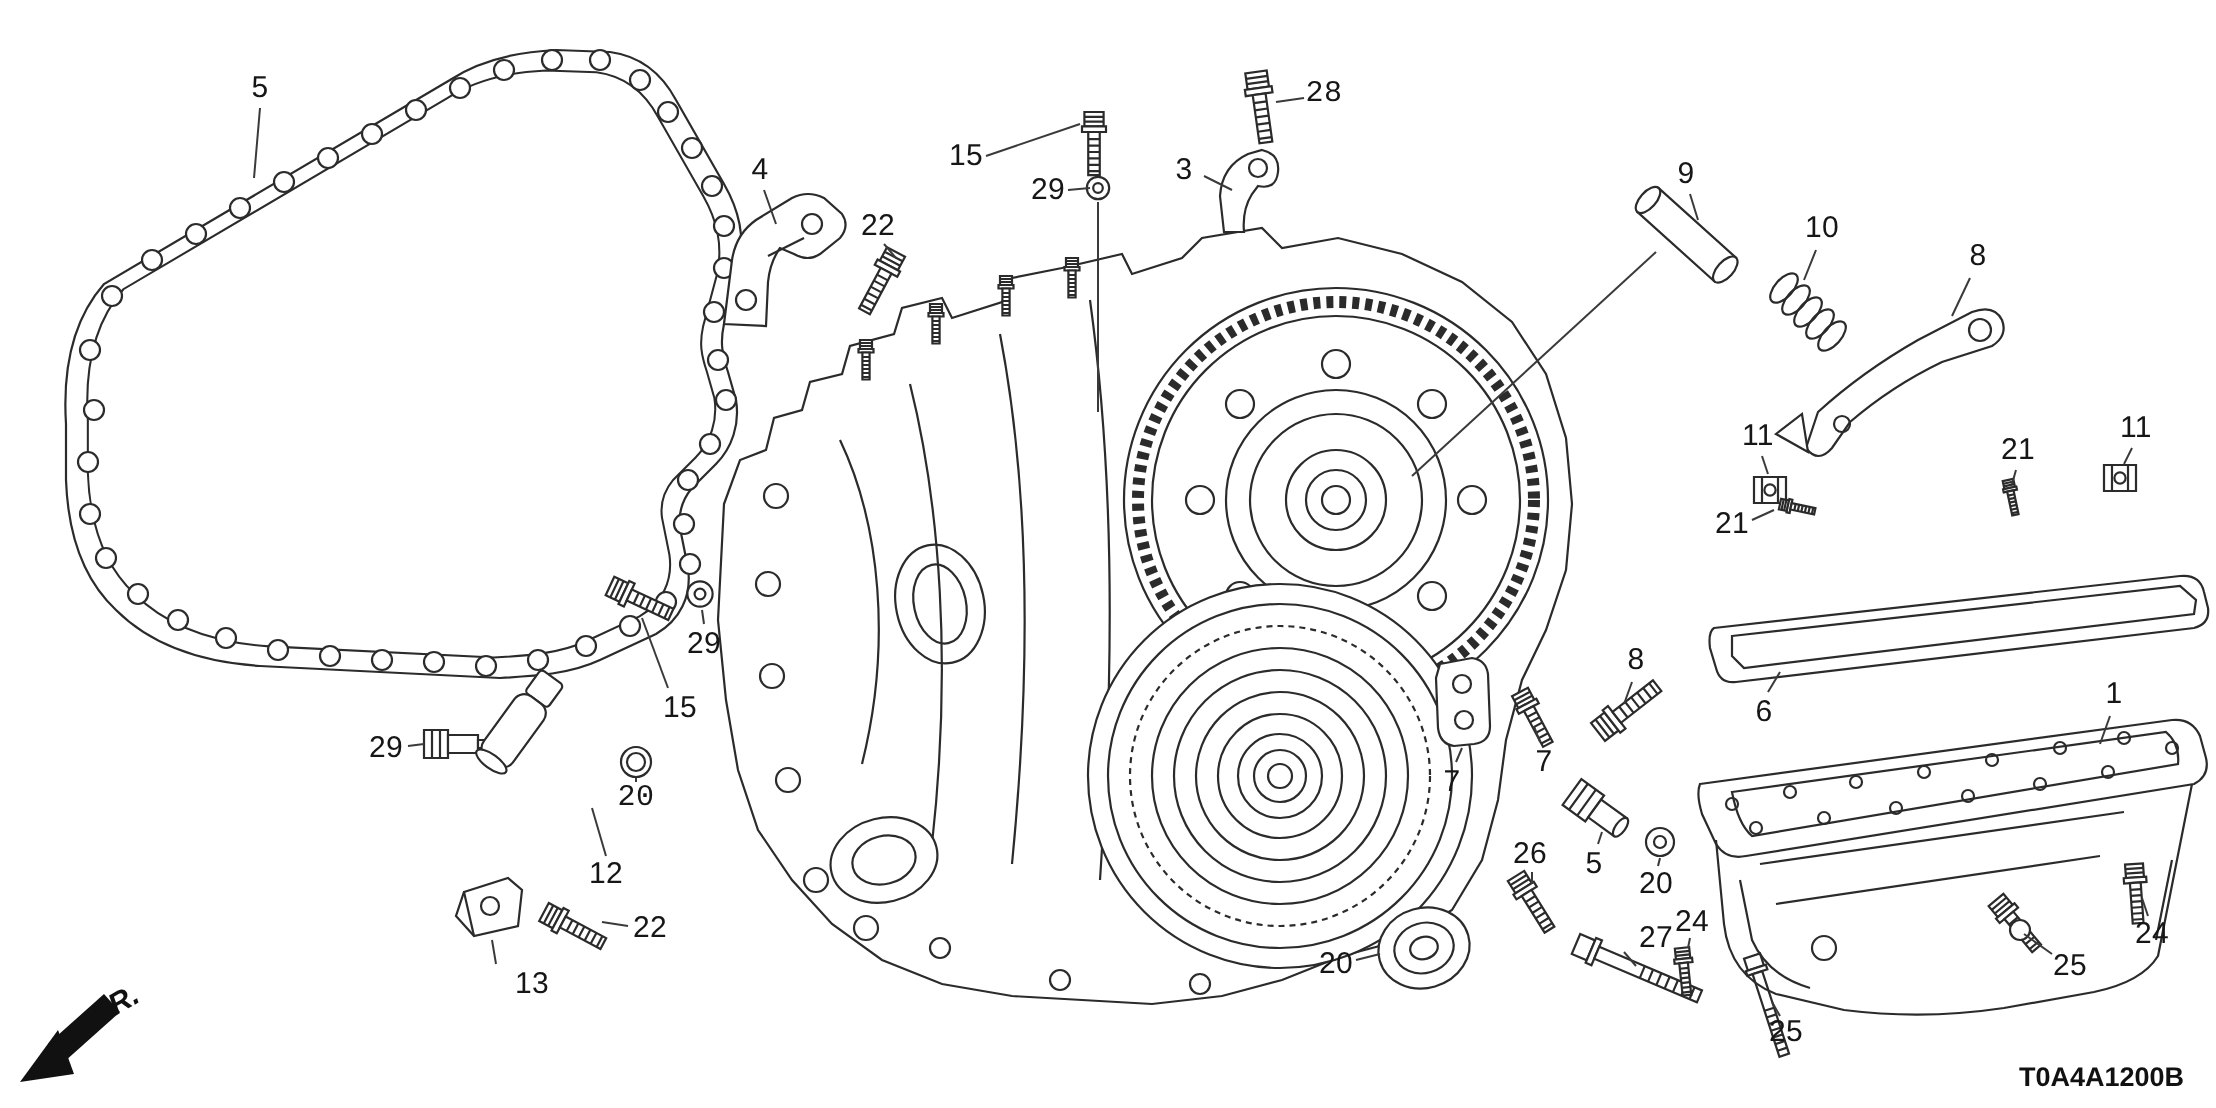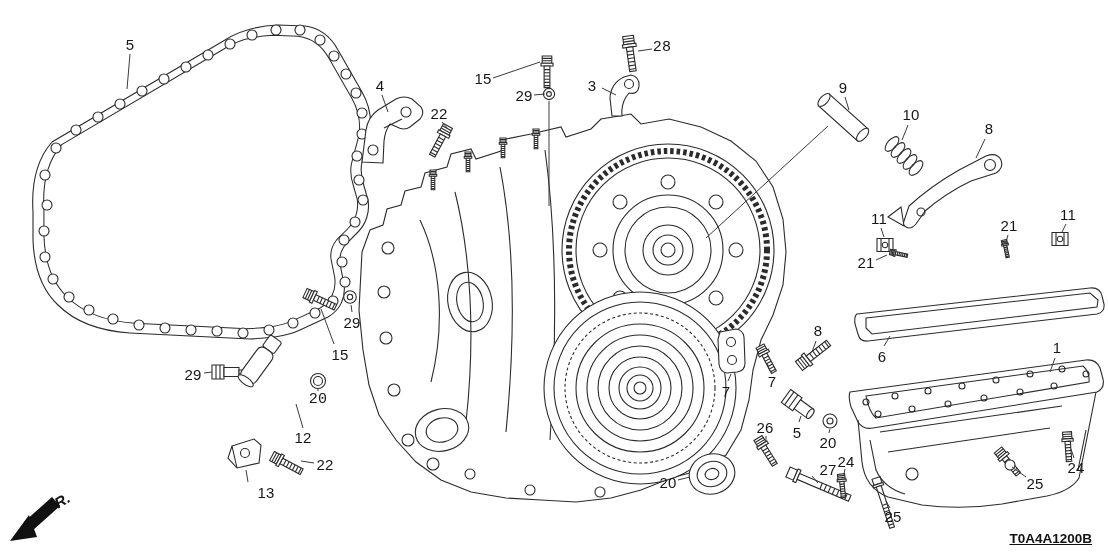--- a/index.html
+++ b/index.html
@@ -1,21 +1,21 @@
 <!DOCTYPE html>
 <html><head>
 <meta charset="utf-8">
 <style>
   * { margin:0; padding:0; box-sizing:border-box; }
   html,body { background:#ffffff; font-family:"Liberation Sans", sans-serif; }
   #stage { position:relative; width:1108px; height:554px; background:#fff; overflow:hidden; }
   #art { position:absolute; left:0; top:0; }
   #labels { position:absolute; left:0; top:0; width:1108px; height:554px; pointer-events:none; }
   .part-label { position:absolute; transform:translate(-50%,-50%); font-size:15px; color:#161616; letter-spacing:.2px; }
-  #code { position:absolute; right:16px; bottom:8px; font-weight:bold; font-size:13.5px; color:#111;text-decoration:underline; }
+  #code { position:absolute; right:16px; bottom:8px; font-weight:bold; font-size:13.5px; color:#111; }
   #fr { position:absolute; left:46px; top:494px; font-weight:bold; font-style:italic; font-size:15px; color:#111; transform:rotate(-30deg); }
   .ln { stroke:#2b2b2b; stroke-width:1.1; fill:none; vector-effect:non-scaling-stroke; }
   .fw { stroke:#2b2b2b; stroke-width:1.1; fill:#ffffff; vector-effect:non-scaling-stroke; }
   .teeth { stroke:#2b2b2b; stroke-width:6; fill:none; stroke-dasharray:3.5 3; }
   .dash { stroke:#2b2b2b; stroke-width:1.1; fill:none; stroke-dasharray:3 2.5; }
   .leader { stroke:#3a3a3a; stroke-width:1; fill:none; }
 </style>
 </head>
 <body>
 

